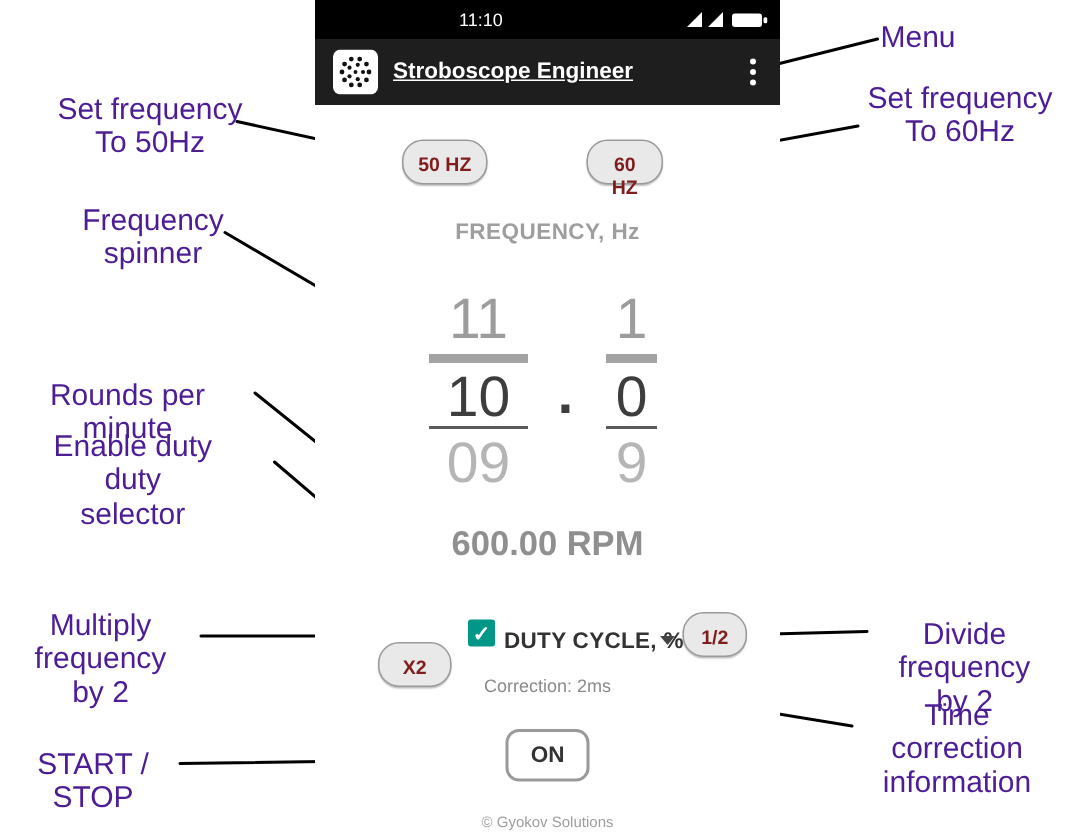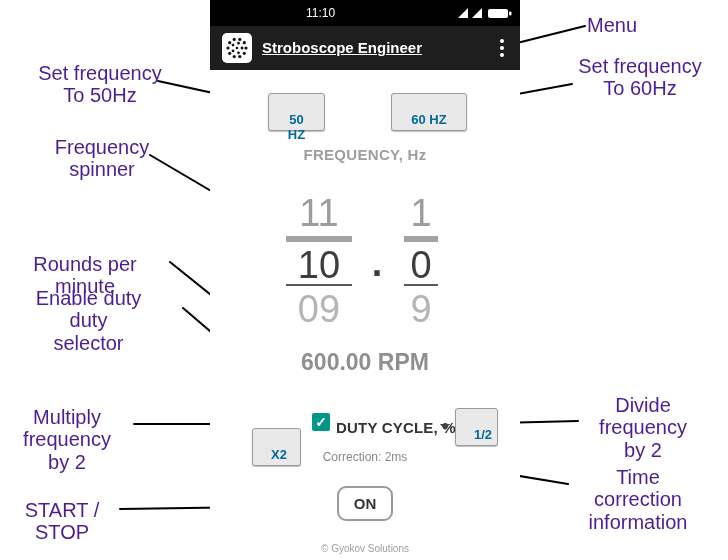--- a/index.html
+++ b/index.html
@@ -14,24 +14,24 @@
   .time{position:absolute;left:96px;top:6px;font-size:12px;color:#fff;}
   .staticons{position:absolute;right:6px;top:5px;}
   .appbar{position:absolute;left:0;top:26px;width:310px;height:44px;background:#1e1e1e;}
   .appicon{position:absolute;left:12px;top:7px;}
   .apptitle{position:absolute;left:52px;top:0;height:44px;line-height:44px;font-size:15px;
             font-weight:bold;color:#fff;white-space:nowrap;text-decoration:underline;}
   .menudots{position:absolute;right:16px;top:13px;width:4px;cursor:pointer;}
   .menudots i{display:block;width:4px;height:4px;border-radius:50%;background:#fff;margin-bottom:3px;}
 
   .btn{position:absolute;box-sizing:border-box;background:#e9e9e9;border:1px solid #9a9a9a;
-       border-radius:3px;font-family:"Liberation Sans",sans-serif;font-size:13px;font-weight:bold;
-       color:#0369a1;text-align:center;padding:18px;box-shadow:0 1px 1px rgba(0,0,0,.25);cursor:pointer;}
+       border-radius:14px;font-family:"Liberation Sans",sans-serif;font-size:13px;font-weight:bold;
+       color:#7f1d1d;text-align:center;padding:8px;box-shadow:0 1px 1px rgba(0,0,0,.25);cursor:pointer;}
   .btn50{left:58px;top:93px;width:57px;height:30px;}
-  .btn60{left:181px;top:93px;width:76px;height:30px;}
+  .btn60{left:181px;top:93px;width:51px;height:30px;}
   .btnx2{left:42px;top:428px;width:49px;height:30px;}
   .btnhalf{left:245px;top:408px;width:43px;height:30px;}
 
   .freqlabel{position:absolute;left:0;top:146px;width:310px;text-align:center;font-size:15px;
              font-weight:bold;color:#9e9e9e;letter-spacing:.3px;}
 
   .spincol{position:absolute;top:190px;text-align:center;font-size:38px;cursor:ns-resize;}
   .spincol .prev{height:46px;line-height:46px;color:#9c9c9c;}
   .spincol .cur{box-sizing:border-box;height:50px;line-height:46px;color:#3d3d3d;
                 border-top:6px solid #a3a3a3;border-bottom:2px solid #5a5a5a;}
@@ -107,21 +107,21 @@
     <div>START / STOP</div>
   </div>
 
   <div class="ann" style="left:582px;top:14px;width:60px;">
     <div>Menu</div>
   </div>
   <div class="ann" style="left:574px;top:55px;width:132px;">
     <div>Set frequency</div>
     <div>To 60Hz</div>
   </div>
-  <div class="ann" style="left:578px;top:394px;width:130px;text-align:center;">
+  <div class="ann" style="left:578px;top:412px;width:130px;text-align:center;">
     <div>Divide frequency</div>
     <div>by 2</div>
   </div>
   <div class="ann" style="left:570px;top:466px;width:136px;">
     <div>Time correction</div>
     <div>information</div>
   </div>
 
   <div class="phone">
 

